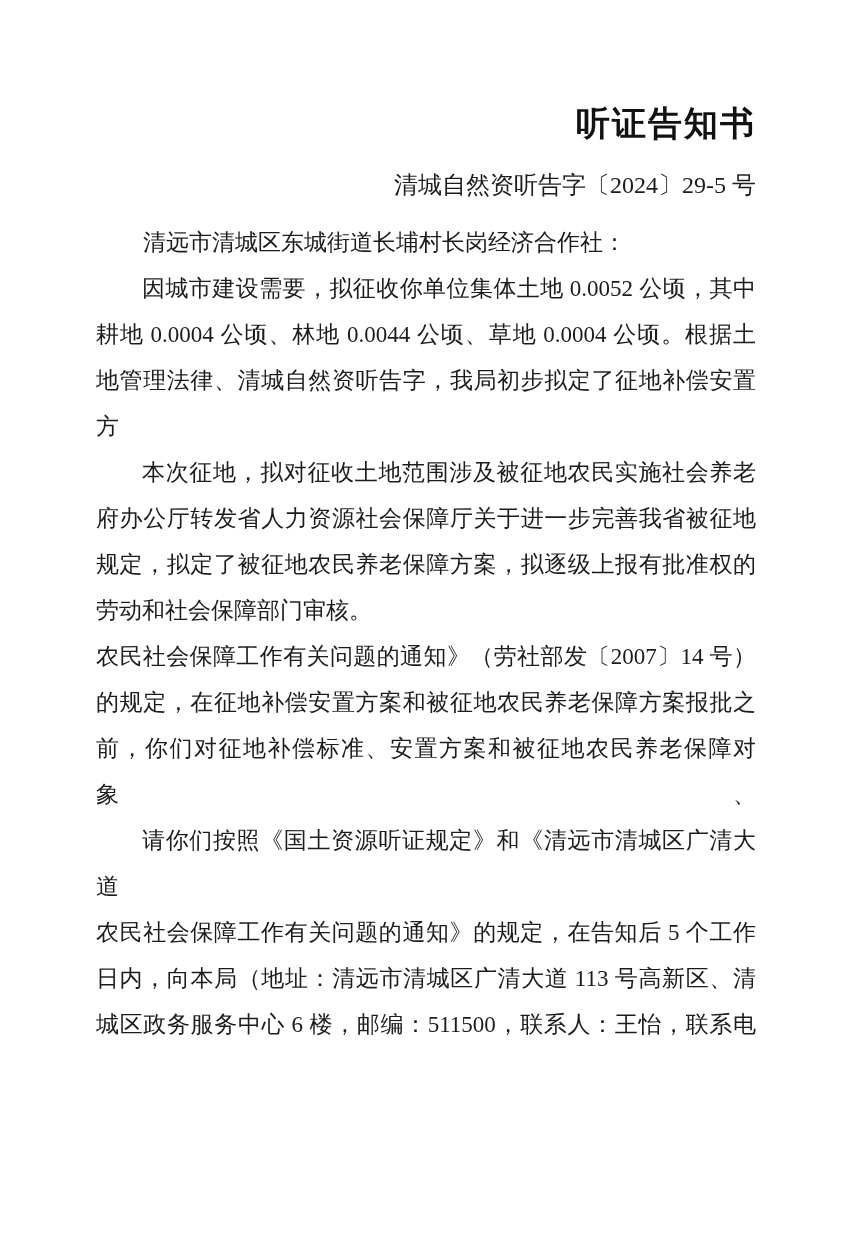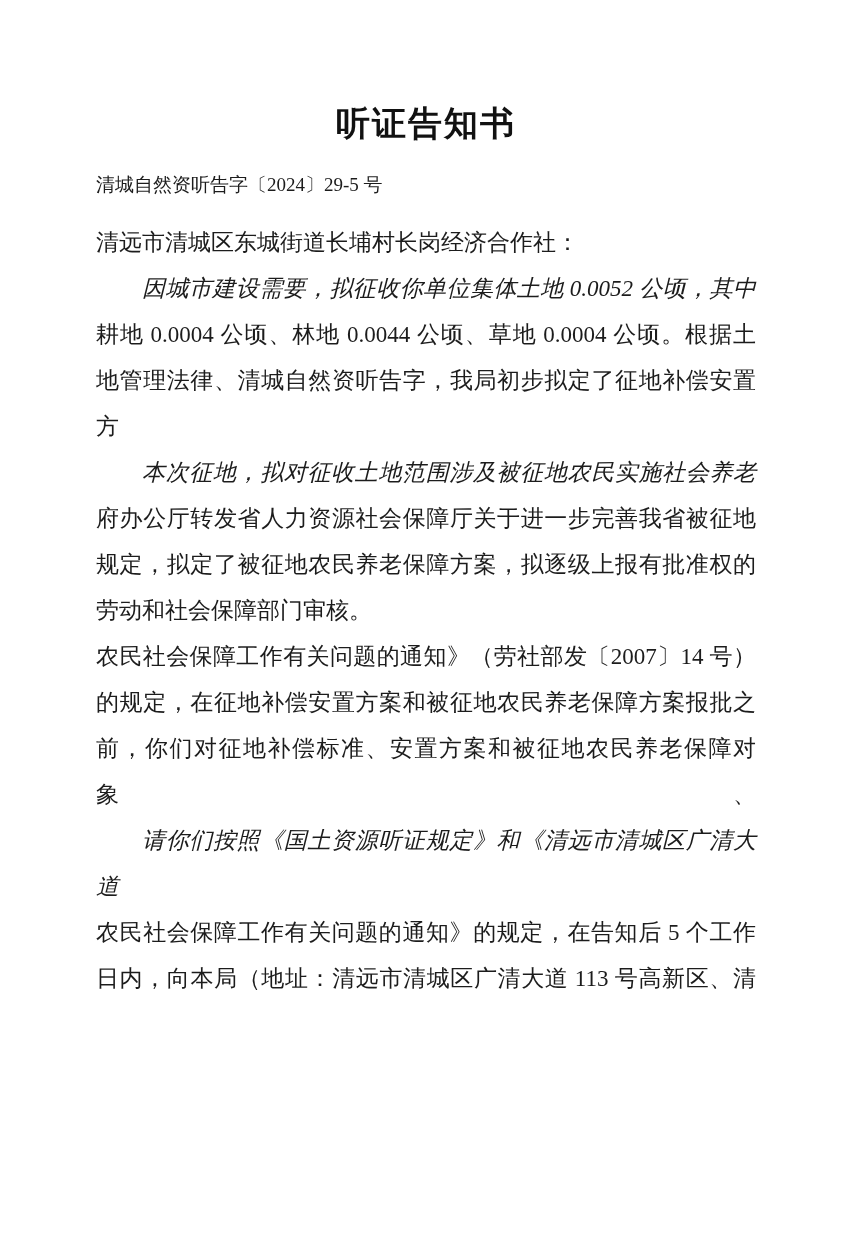--- a/index.html
+++ b/index.html
@@ -17,45 +17,46 @@
     width: 850px;
     height: 1235px;
     background: #ffffff;
     padding: 102px 94px 0 96px;
     overflow: hidden;
   }
   .title {
     font-size: 34px;
     line-height: 44px;
     font-weight: 700;
-    text-align: center;
+    text-align: right;
     letter-spacing: 2px;
     color: #111111;
   }
   .doc-number {
     margin-top: 16px;
-    font-size: 19px;
+    font-size: 24px;
     line-height: 46px;
+    text-align: right;
     white-space: nowrap;
   }
   .addressee {
     margin-top: 12px;
     font-size: 23px;
     line-height: 46px;
     text-align: left;
+    margin-left: 47px;
   }
   .body-text .line {
     font-size: 23px;
     line-height: 46px;
     text-align: justify;
     text-align-last: justify;
   }
   .body-text .line.indent {
     text-indent: 2em;
-    font-style: italic;
   }
   .body-text .line.para-end {
     text-align-last: left;
   }
 </style>
 </head>
 <body>
 
 <div class="page">
   <h1 class="title">听证告知书</h1>
@@ -71,14 +72,15 @@
       <div class="line indent">本次征地，拟对征收土地范围涉及被征地农民实施社会养老</div>
       <div class="line">府办公厅转发省人力资源社会保障厅关于进一步完善我省被征地</div>
       <div class="line">规定，拟定了被征地农民养老保障方案，拟逐级上报有批准权的</div>
       <div class="line para-end">劳动和社会保障部门审核。</div>
       <div class="line">农民社会保障工作有关问题的通知》（劳社部发〔2007〕14 号）</div>
       <div class="line">的规定，在征地补偿安置方案和被征地农民养老保障方案报批之</div>
       <div class="line">前，你们对征地补偿标准、安置方案和被征地农民养老保障对象、</div>
       <div class="line indent">请你们按照《国土资源听证规定》和《清远市清城区广清大道</div>
       <div class="line">农民社会保障工作有关问题的通知》的规定，在告知后 5 个工作</div>
       <div class="line">日内，向本局（地址：清远市清城区广清大道 113 号高新区、清</div>
+      <div class="line">城区政务服务中心 6 楼，邮编：511500，联系人：王怡，联系电</div>
     </div>
 </div>
 
 </body></html>

